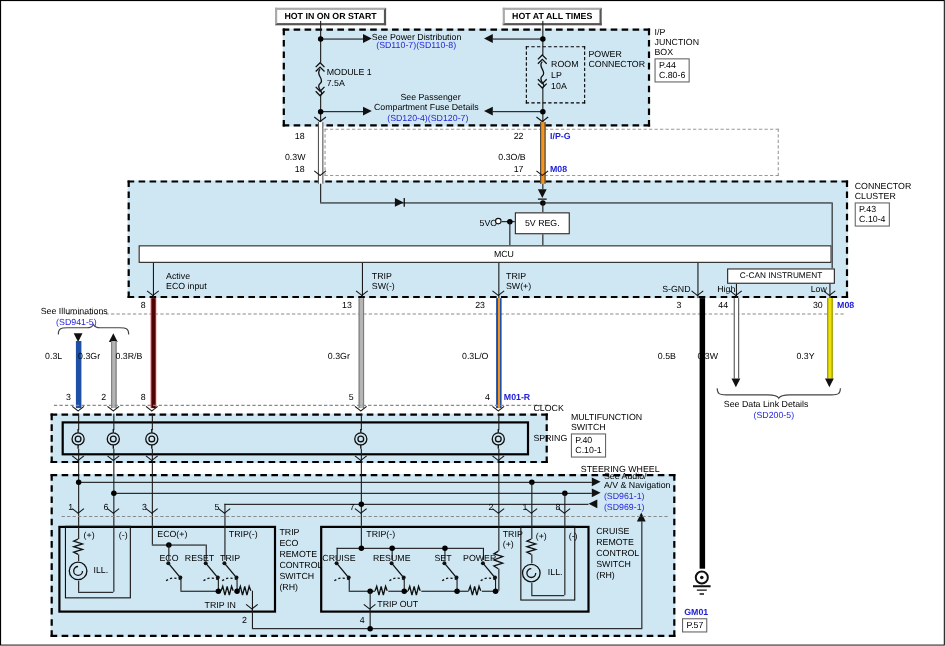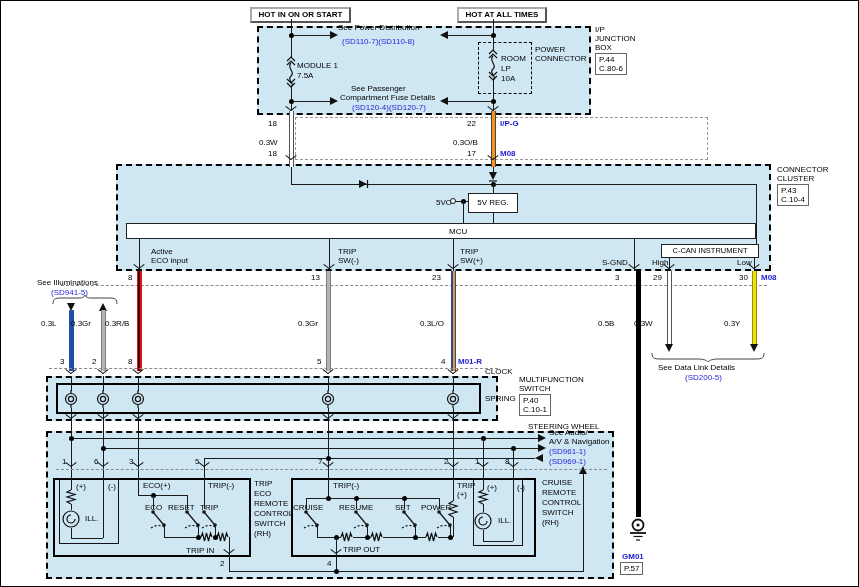--- a/index.html
+++ b/index.html
@@ -92,30 +92,30 @@
   <svg style="left:485px;top:47px" width="14" height="34" viewBox="0 0 14 34">
     <path d="M3 6 L7 2 L11 6"></path>
       <path d="M3 10 L7 6 L11 10"></path>
     <path d="M7 8 C2 13 12 17 7 21 C2 25 12 29 7 32"></path>
     <path d="M3 24 L7 28 L11 24"></path>
       <path d="M3 28 L7 32 L11 28"></path>
   </svg>
   <i class="chev" style="left:285px;top:105px"></i>
   <i class="chev" style="left:487px;top:105px"></i>
 
-  <span class="t" style="left:337px;top:22px">See Power Distribution</span>
+  <span class="t" style="left:337px;top:28px">See Power Distribution</span>
   <span class="t ref" style="left:341px;top:36px">(SD110-7)(SD110-8)</span>
   <span class="t" style="left:296px;top:60px">MODULE 1</span>
   <span class="t" style="left:296px;top:70px">7.5A</span>
   <span class="t" style="left:500px;top:53px">ROOM</span>
   <span class="t" style="left:500px;top:63px">LP</span>
   <span class="t" style="left:500px;top:73px">10A</span>
   <span class="t" style="left:534px;top:44px">POWER</span>
   <span class="t" style="left:534px;top:53px">CONNECTOR</span>
-  <span class="t" style="left:350px;top:83px">See Passenger</span>
+  <span class="t" style="left:363px;top:83px">See Passenger</span>
   <span class="t" style="left:339px;top:92px">Compartment Fuse Details</span>
   <span class="t ref" style="left:351px;top:102px">(SD120-4)(SD120-7)</span>
   <span class="t" style="left:594px;top:24px">I/P</span>
   <span class="t" style="left:594px;top:33px">JUNCTION</span>
   <span class="t" style="left:594px;top:42px">BOX</span>
   <div class="pbox" style="left:594px;top:52px">
     <span>P.44</span>
     <span>C.80-6</span>
   </div>
 
@@ -182,21 +182,21 @@
   <span class="t" style="left:776px;top:173px">CLUSTER</span>
   <div class="pbox" style="left:776px;top:183px">
     <span>P.43</span>
     <span>C.10-4</span>
   </div>
 
   <span class="t" style="left:127px;top:272px">8</span>
   <span class="t" style="left:310px;top:272px">13</span>
   <span class="t" style="left:431px;top:272px">23</span>
   <span class="t" style="left:614px;top:272px">3</span>
-  <span class="t" style="left:652px;top:272px">29</span>
+  <span class="t" style="left:652px;top:272px">44</span>
   <span class="t" style="left:738px;top:272px">30</span>
   <span class="t blue" style="left:760px;top:272px">M08</span>
   <i class="gdh" style="left:60px;top:284px;width:706px"></i>
 
   <span class="t" style="left:36px;top:277px">See Illuminations</span>
   <span class="t ref" style="left:50px;top:287px">(SD941-5)</span>
   <svg style="left:52px;top:294px" width="64" height="9" viewBox="0 0 64 9">
     <path class="gy" d="M0 9 C0 4 2 3 8 3 L26 3 C30 3 31 2 32 0 C33 2 34 3 38 3 L56 3 C62 3 64 4 64 9"></path>
   </svg>
   <i class="tri td" style="left:66px;top:302px"></i>

